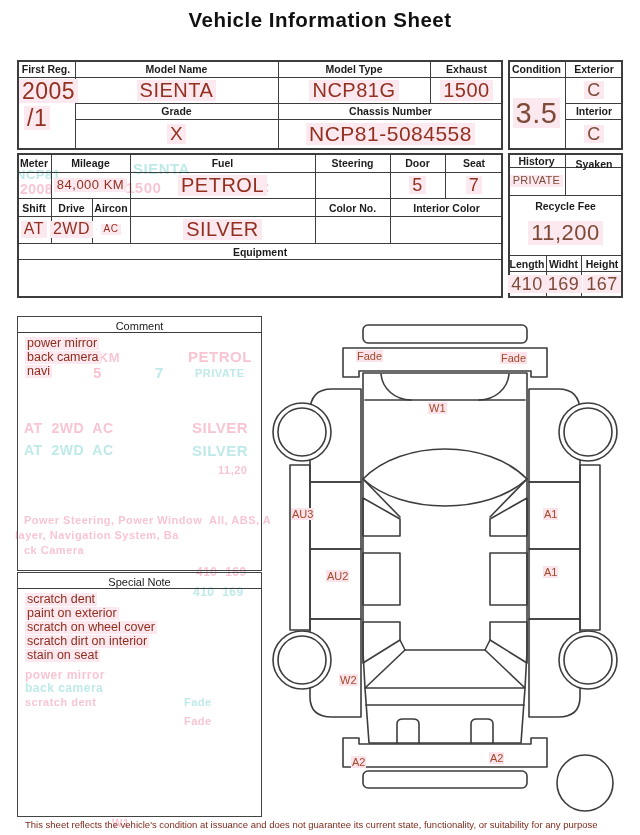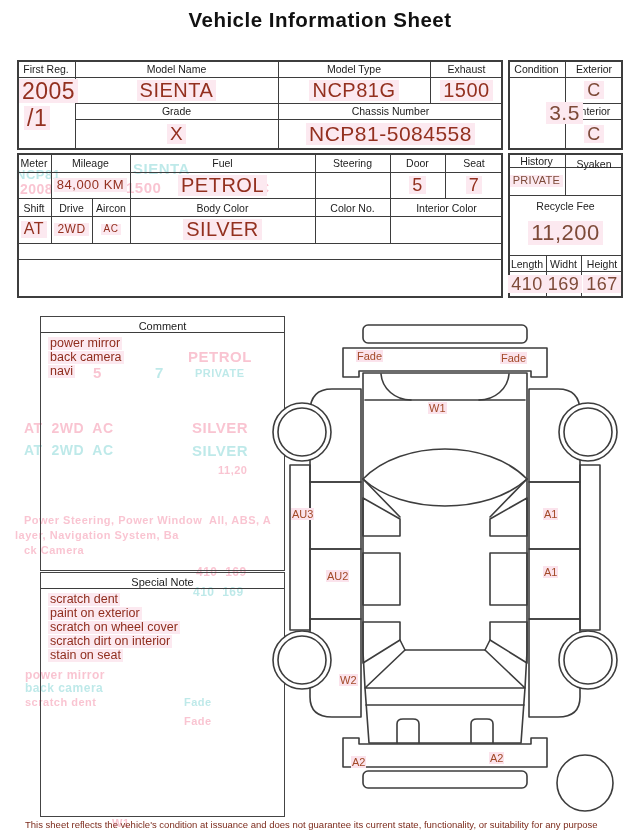--- a/index.html
+++ b/index.html
@@ -1,24 +1,24 @@
 <!DOCTYPE html>
 <html><head>
 <meta charset="utf-8">
 <style>
   html,body{margin:0;padding:0;background:#ffffff;}
   #sheet{position:relative;width:640px;height:835px;background:#fff;overflow:hidden;
          font-family:"Liberation Sans","DejaVu Sans",sans-serif;}
   
   .gl{position:absolute;background:#3d3d3d;z-index:2;}
   .tbox{position:absolute;border:2px solid #3d3d3d;z-index:2;background:transparent;}
-  .obox{position:absolute;border:1.5px solid #444;z-index:2;background:transparent;margin-left:23px;}
+  .obox{position:absolute;border:1.5px solid #444;z-index:2;background:transparent;}
   
   .hdr{position:absolute;z-index:3;display:flex;align-items:center;justify-content:center;
-       font-size:10.5px;color:#1c1c1c;white-space:nowrap;}
+       font-size:10.5px;color:#1c1c1c;white-space:nowrap;font-weight:bold;}
   
   .val{position:absolute;z-index:3;display:flex;align-items:center;justify-content:center;
        color:#93301f;letter-spacing:.5px;white-space:nowrap;}
   .val .hl{background:#fce9f0;padding:0 3px;line-height:1.05;}
   .brown{color:#7d4a38;}
   
   .noteline{display:table;margin:1px 0 1px 7px;background:#fce9f0;color:#8f2d1d;
             font-size:12.5px;line-height:13px;padding:0 2px;z-index:3;position:relative;}
   .boxtitle{position:absolute;z-index:3;width:100%;text-align:center;font-size:11px;color:#1c1c1c;}
   
@@ -114,21 +114,21 @@
 
   <div class="tbox" style="left:508px;top:60px;width:111px;height:86px"></div>
   <div class="gl" style="left:565px;top:60px;width:1px;height:90px"></div>
   <div class="gl" style="left:508px;top:77px;width:115px;height:1px"></div>
   <div class="gl" style="left:565px;top:103px;width:58px;height:1px"></div>
   <div class="gl" style="left:565px;top:119px;width:58px;height:1px"></div>
 
   <div class="hdr" style="left:508px;top:62px;width:57px;height:13px">Condition</div>
   <div class="hdr" style="left:565px;top:62px;width:58px;height:13px">Exterior</div>
   <div class="hdr" style="left:565px;top:104px;width:58px;height:13px">Interior</div>
-  <div class="val brown" style="left:536px;top:78px;width:57px;height:70px;font-size:21px">
+  <div class="val brown" style="left:508px;top:78px;width:57px;height:70px;font-size:29px">
       <span class="hl">3.5</span>
     </div>
   <div class="val brown" style="left:565px;top:78px;width:58px;height:24px;font-size:18px">
       <span class="hl">C</span>
     </div>
   <div class="val brown" style="left:565px;top:120px;width:58px;height:28px;font-size:18px">
       <span class="hl">C</span>
     </div>
 
   <div class="tbox" style="left:17px;top:153px;width:482px;height:141px"></div>
@@ -166,43 +166,43 @@
   <div class="val" style="left:390px;top:173px;width:55px;height:24px;font-size:18px">
       <span class="hl">5</span>
     </div>
   <div class="val" style="left:445px;top:173px;width:58px;height:24px;font-size:18px">
       <span class="hl">7</span>
     </div>
 
   <div class="hdr" style="left:17px;top:201px;width:34px;height:13px">Shift</div>
   <div class="hdr" style="left:51px;top:201px;width:41px;height:13px">Drive</div>
   <div class="hdr" style="left:92px;top:201px;width:38px;height:13px">Aircon</div>
-  <div class="hdr" style="left:130px;top:201px;width:185px;height:13px">Body Color</div>
   <div class="hdr" style="left:315px;top:201px;width:75px;height:13px">Color No.</div>
   <div class="hdr" style="left:390px;top:201px;width:113px;height:13px">Interior Color</div>
 
   <div class="val" style="left:17px;top:217px;width:34px;height:25px;font-size:16px">
       <span class="hl">AT</span>
     </div>
-  <div class="val" style="left:51px;top:217px;width:41px;height:25px;font-size:12px">
+  <div class="val" style="left:51px;top:217px;width:41px;height:25px;font-size:16px">
       <span class="hl">2WD</span>
     </div>
   <div class="val" style="left:92px;top:217px;width:38px;height:25px;font-size:10px">
       <span class="hl">AC</span>
     </div>
   <div class="val" style="left:130px;top:217px;width:185px;height:25px;font-size:20px">
       <span class="hl">SILVER</span>
     </div>
   <div class="val" style="left:315px;top:217px;width:75px;height:25px;font-size:14px">
       <span></span>
     </div>
   <div class="val" style="left:390px;top:217px;width:113px;height:25px;font-size:14px">
       <span></span>
     </div>
 
+  <div class="hdr" style="left:17px;top:246px;width:486px;height:12px">Equipment</div>
 
   <div class="tbox" style="left:508px;top:153px;width:111px;height:141px"></div>
   <div class="gl" style="left:565px;top:153px;width:1px;height:42px"></div>
   <div class="gl" style="left:508px;top:167px;width:115px;height:1px"></div>
   <div class="gl" style="left:508px;top:195px;width:115px;height:1px"></div>
   <div class="gl" style="left:508px;top:255px;width:115px;height:1px"></div>
   <div class="gl" style="left:546px;top:255px;width:1px;height:43px"></div>
   <div class="gl" style="left:581px;top:255px;width:1px;height:43px"></div>
   <div class="gl" style="left:508px;top:271px;width:115px;height:1px"></div>
 

